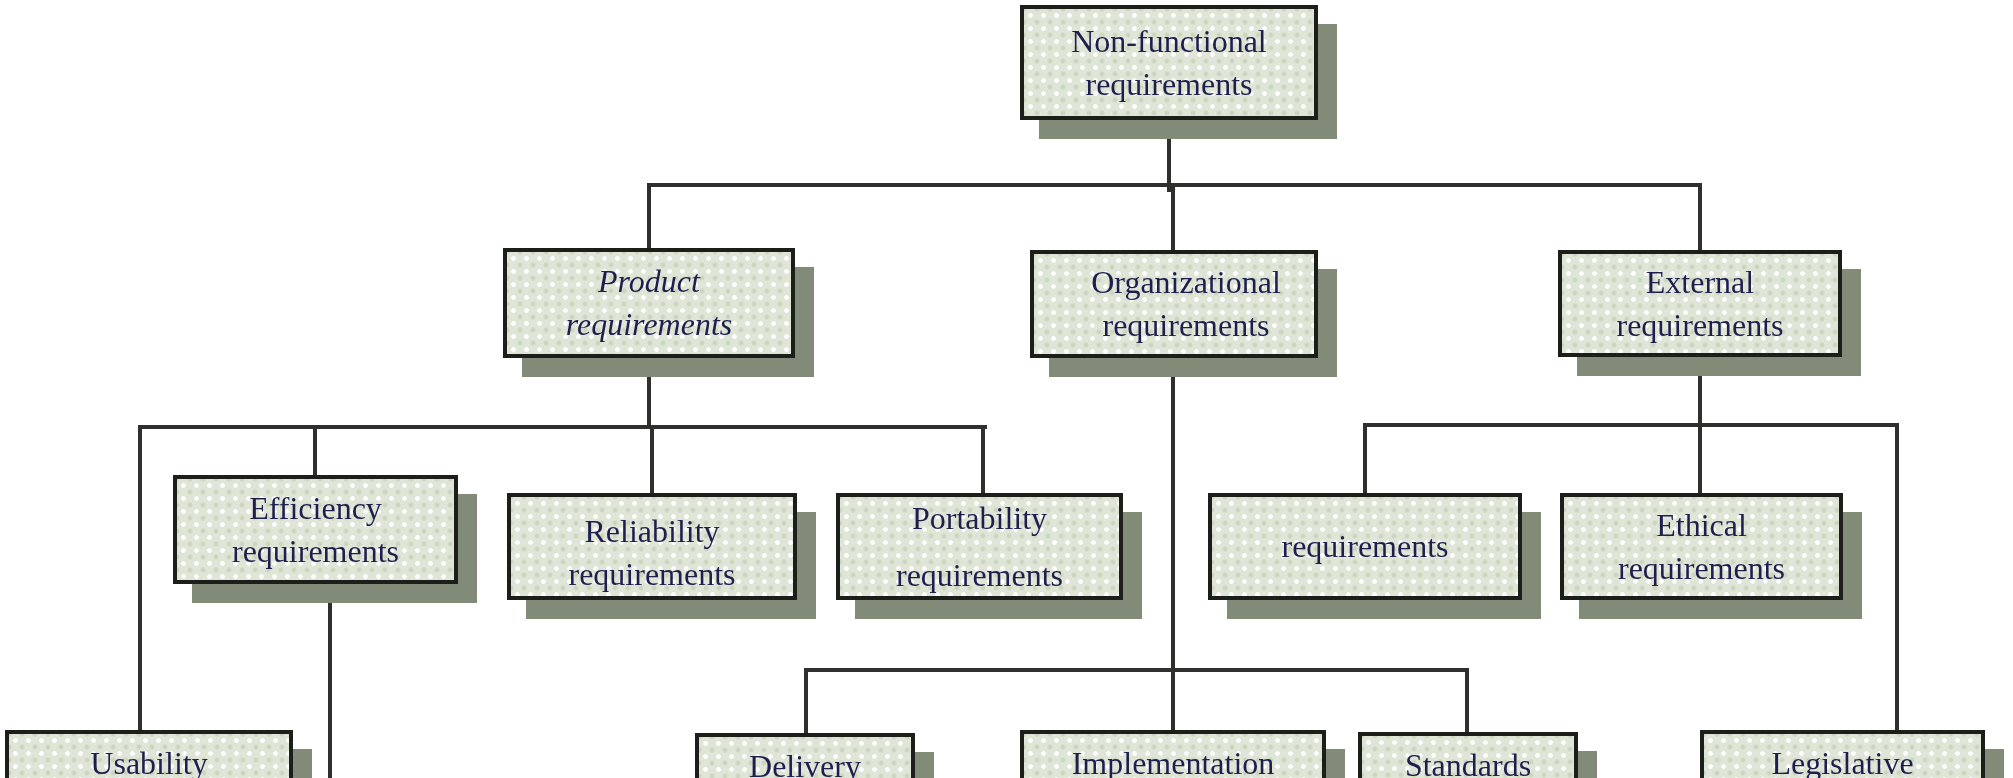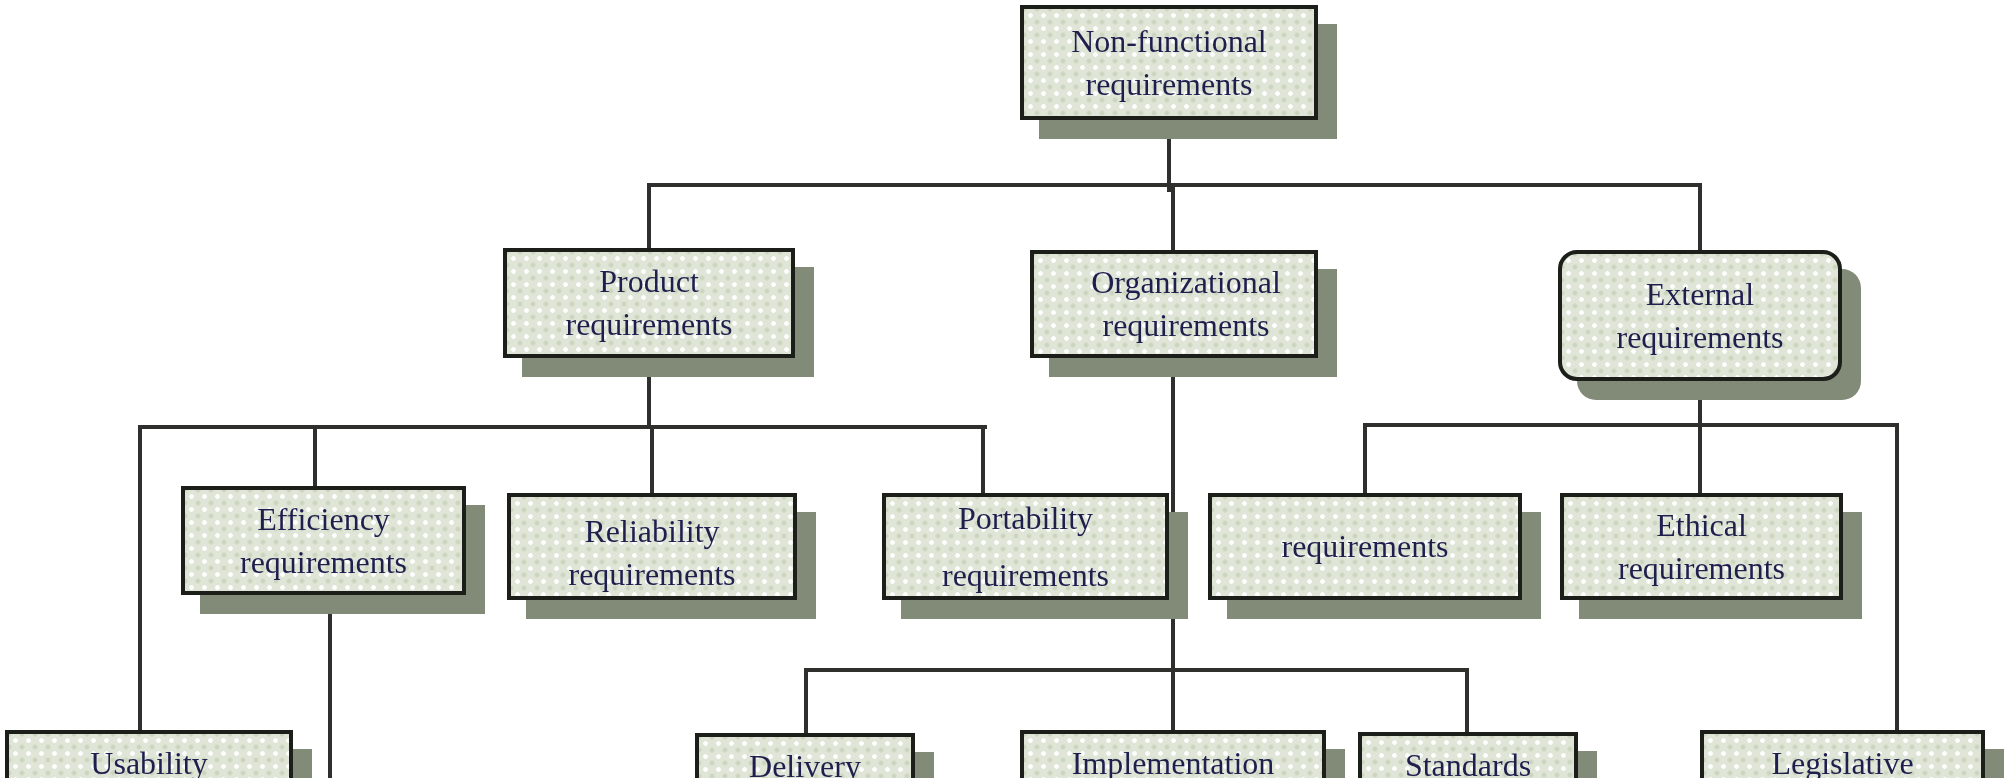--- a/index.html
+++ b/index.html
@@ -46,26 +46,26 @@
     white-space: nowrap;
   }
   .line {
     position: absolute;
     background: var(--connector);
     z-index: 1;
   }
 
   
   #b-nonfunctional    { left:1020px; top:5px;   width:298px; height:115px; }
-  #b-product          { left:503px;  top:248px; width:292px; height:110px; }
+  #b-product          { left:503px;  top:248px; width:292px; height:110px;font-style:italic; }
   #b-organizational   { left:1030px; top:250px; width:288px; height:108px;padding-left:24px; }
-  #b-external         { left:1558px; top:250px; width:284px; height:131px;border-radius:19px; }
-  #b-efficiency       { left:173px;  top:486px; width:285px; height:109px;margin-left:8px; }
+  #b-external         { left:1558px; top:250px; width:284px; height:107px; }
+  #b-efficiency       { left:173px;  top:475px; width:285px; height:109px; }
   #b-reliability      { left:507px;  top:493px; width:290px; height:107px;justify-content:flex-end; }
-  #b-portability      { left:882px;  top:493px; width:287px; height:107px;gap:14px; }
+  #b-portability      { left:836px;  top:493px; width:287px; height:107px;gap:14px; }
   #b-interoperability { left:1208px; top:493px; width:314px; height:107px; }
   #b-ethical          { left:1560px; top:493px; width:283px; height:107px;text-align:right; }
   #b-usability        { left:5px;    top:730px; width:288px; height:110px; }
   #b-delivery         { left:695px;  top:733px; width:220px; height:110px; }
   #b-implementation   { left:1020px; top:730px; width:306px; height:110px; }
   #b-standards        { left:1358px; top:732px; width:220px; height:110px; }
   #b-legislative      { left:1700px; top:730px; width:285px; height:110px; }
 
   
   #ln-root-stub        { left:1167px; top:120px; width:4px;    height:72px;  }

